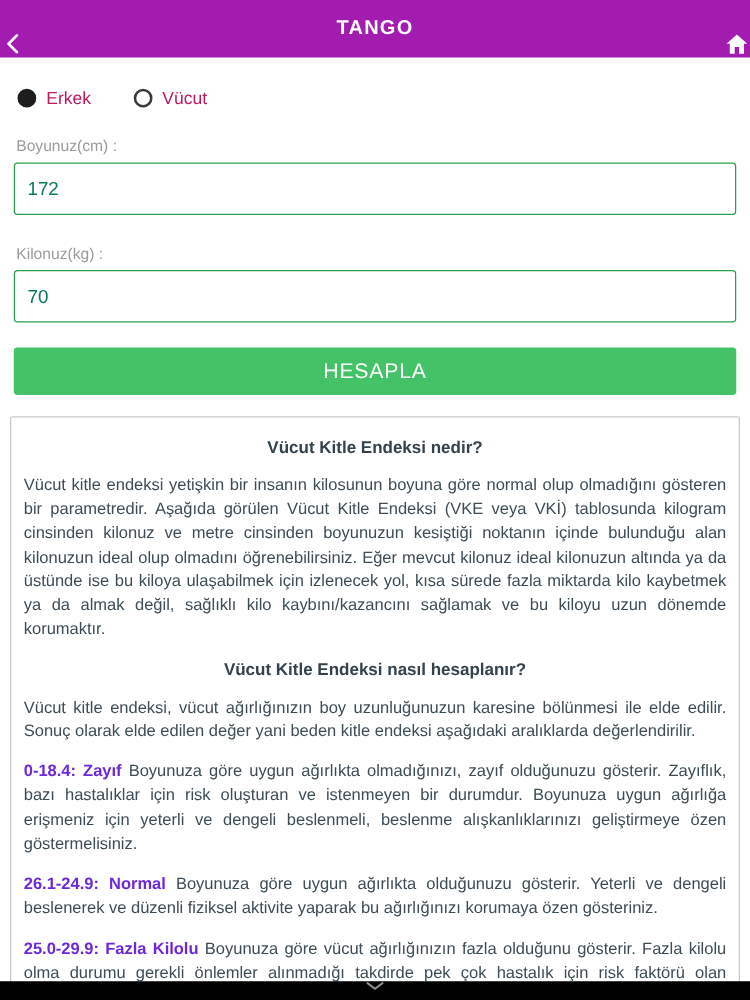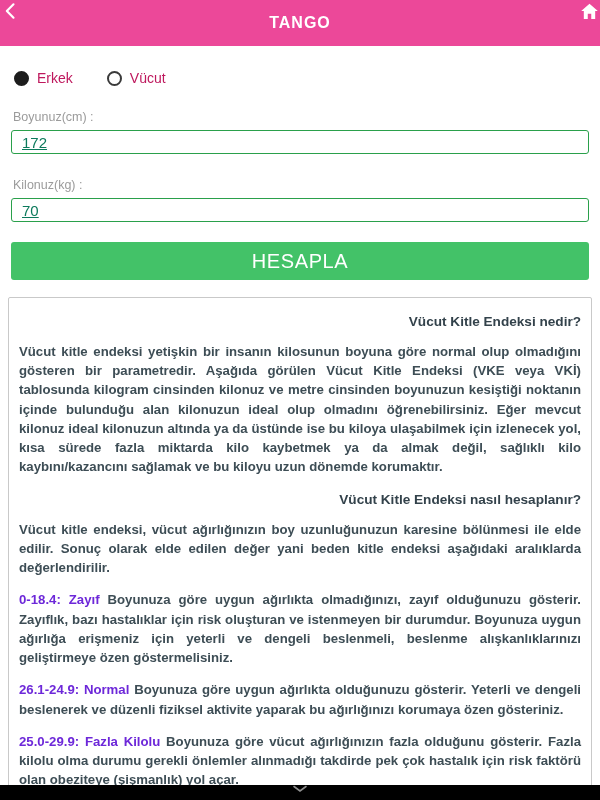--- a/index.html
+++ b/index.html
@@ -8,22 +8,22 @@
     width:600px; height:800px;
     font-family:"Liberation Sans", sans-serif;
     background:#ffffff;
     overflow:hidden;
     position:relative;
   }
 
   
   .app-header {
     height:46px;
-    background:#ec4899;
-    display:flex; align-items:flex-start;
+    background:#a21caf;
+    display:flex; align-items:flex-end;
     padding:0 0;
     position:relative;
   }
   .app-header .title {
     position:absolute; left:50%; top:50%;
     transform:translate(-50%,-50%);
     color:#fff; font-weight:bold; font-size:16px; letter-spacing:1px;
   }
   .hdr-icon { width:22px; height:22px; display:flex; align-items:center; justify-content:center; cursor:pointer; }
   .hdr-right { margin-left:auto; }
@@ -35,46 +35,46 @@
     width:15px; height:15px; border-radius:50%;
     border:2px solid #3a3a3a; background:#fff; flex:0 0 auto;
   }
   .radio-item.checked .radio-circle { background:#1d1d1d; border-color:#1d1d1d; }
   .radio-label { font-size:14px; color:#be185d; }
 
   
   .field-label { font-size:12.5px; color:#9b9b9b; margin:24px 0 6px 13px; }
   .text-input {
     display:block; width:calc(100% - 22px); margin:0 11px;
-    height:24px; border:1.5px solid #2aa04b; border-radius:3px;
+    height:42px; border:1.5px solid #2aa04b; border-radius:3px;
     padding:4px 10px; font-size:15px; color:#0c7a5c;
-    font-family:"Liberation Sans", sans-serif; outline:none; background:#fff;text-decoration:underline;
+    font-family:"Liberation Sans", sans-serif; outline:none; background:#fff;
   }
 
   
   .calc-btn {
     display:block; width:calc(100% - 22px); margin:20px 11px 0 11px;
     height:38px; background:#43c268; border:none; border-radius:3px;
-    color:#fff; font-size:20px; letter-spacing:.6px; cursor:pointer;
+    color:#fff; font-size:17px; letter-spacing:.6px; cursor:pointer;
     font-family:"Liberation Sans", sans-serif;
   }
 
   
   .info-card {
     margin:17px 8px 0 8px;
     border:1px solid #c9c9c9; border-radius:2px;
     padding:12px 10px 16px 10px;
     color:#3d4d55; font-size:13.2px; line-height:1.46;
     background:#fff;
   }
   .info-title {
-    text-align:right; font-weight:bold; color:#33424b;
+    text-align:center; font-weight:bold; color:#33424b;
     font-size:13.6px; margin:2px 0 10px 0;
   }
-  .info-p { text-align:justify; margin:0 0 13px 0;font-weight:bold; }
+  .info-p { text-align:justify; margin:0 0 13px 0; }
   .info-p b { color:#6d28d9; }
   .info-p:last-child { margin-bottom:0; }
 
   
   .nav-bar {
     position:absolute; left:0; right:0; bottom:0; height:15px;
     background:#000; display:flex; align-items:flex-start; justify-content:center;
     z-index:5;
   }
 </style>

